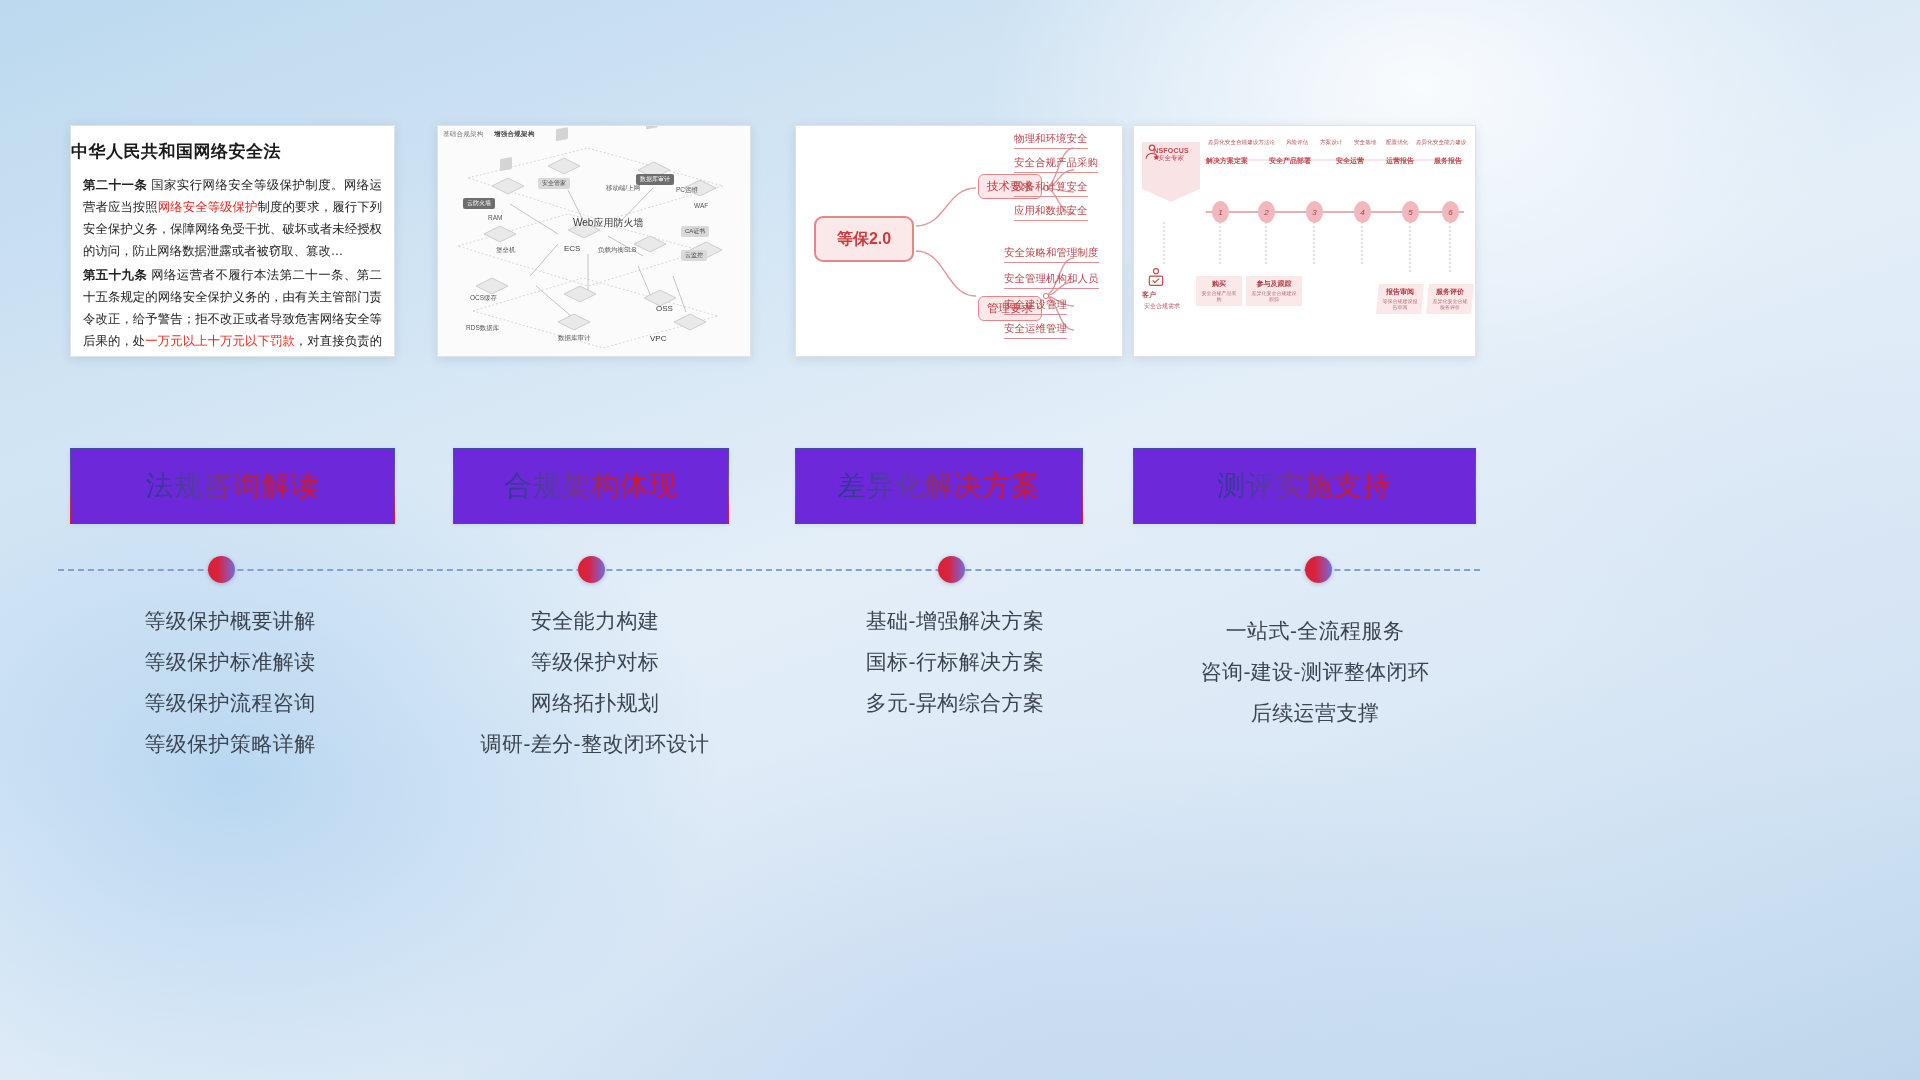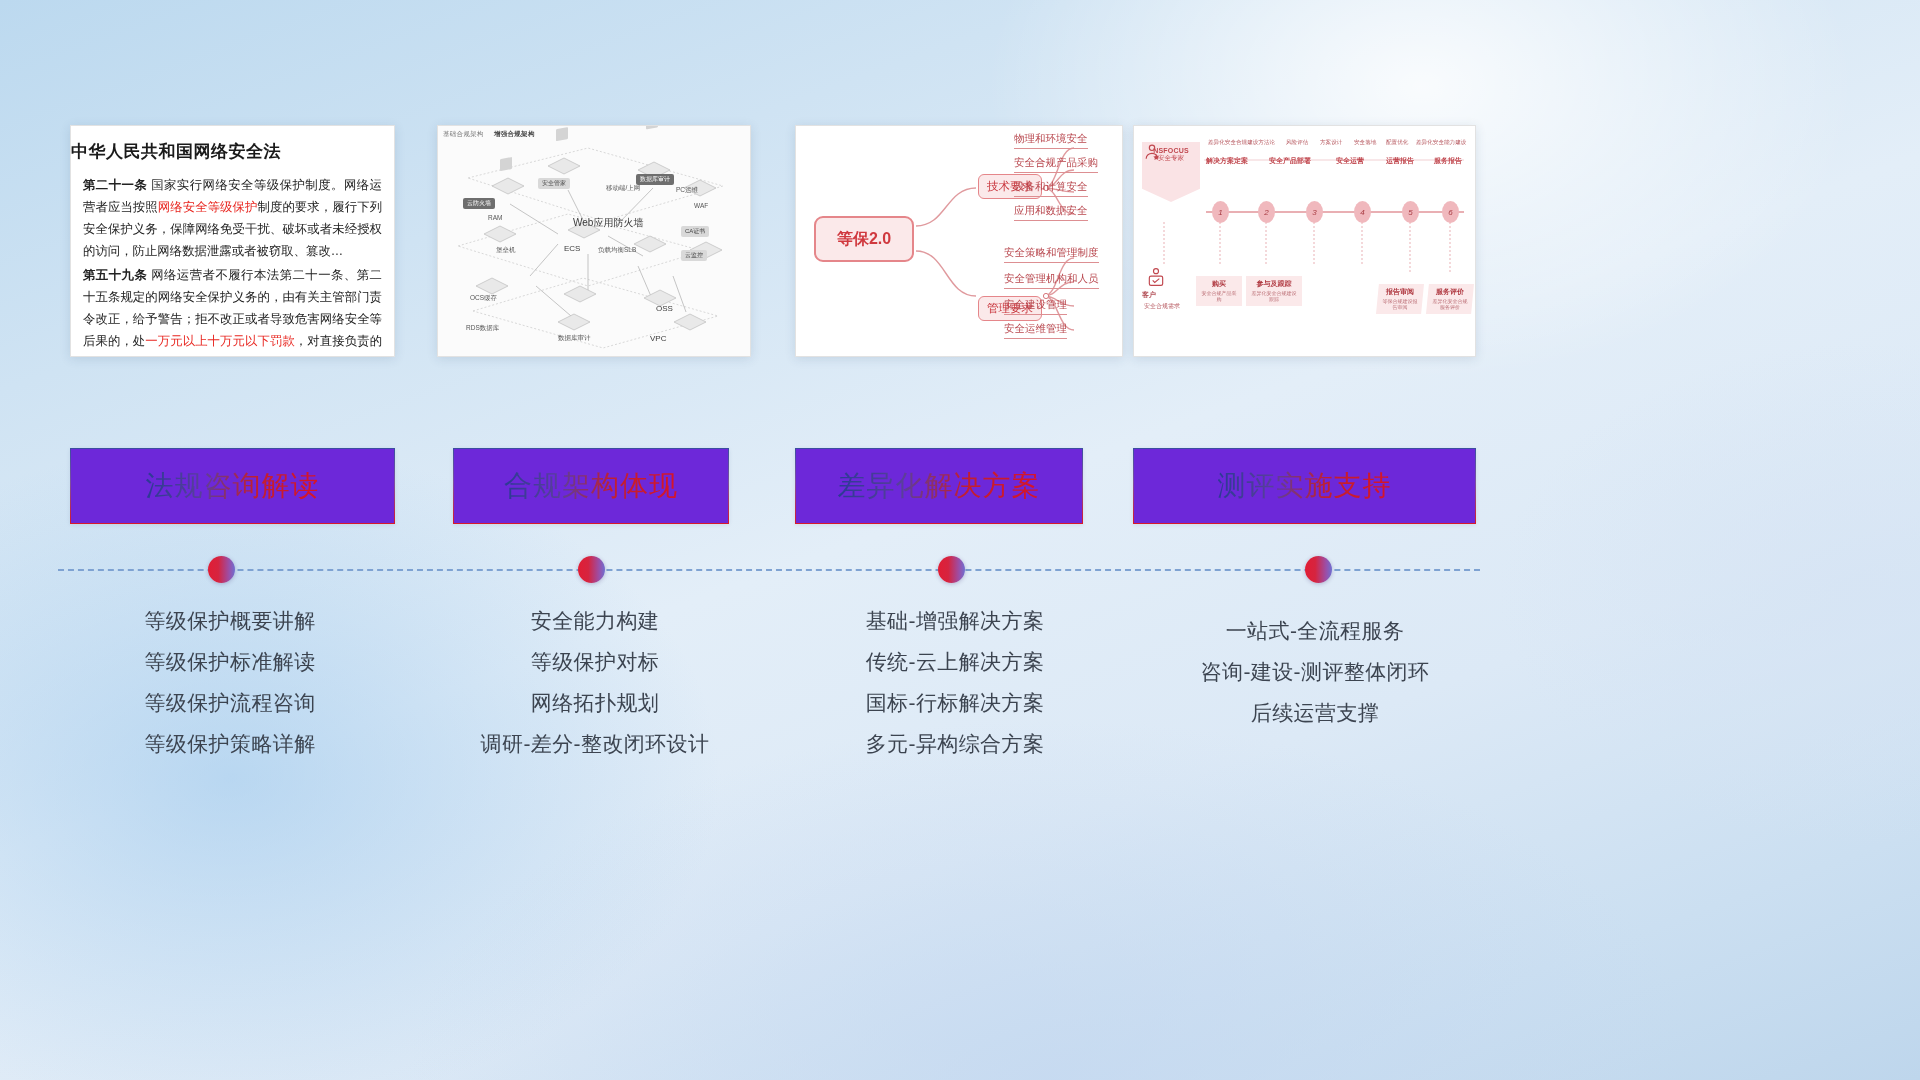--- a/index.html
+++ b/index.html
@@ -378,21 +378,20 @@
     <li>等级保护策略详解</li>
   </ul>
   <ul class="col" id="col2">
     <li>安全能力构建</li>
     <li>等级保护对标</li>
     <li>网络拓扑规划</li>
     <li>调研-差分-整改闭环设计</li>
   </ul>
   <ul class="col" id="col3">
     <li>基础-增强解决方案</li>
-    <li>传统-云上解决方案</li>
     <li>国标-行标解决方案</li>
     <li>多元-异构综合方案</li>
   </ul>
   <ul class="col" id="col4">
     <li>一站式-全流程服务</li>
     <li>咨询-建设-测评整体闭环</li>
     <li>后续运营支撑</li>
   </ul>
 </div>
 

